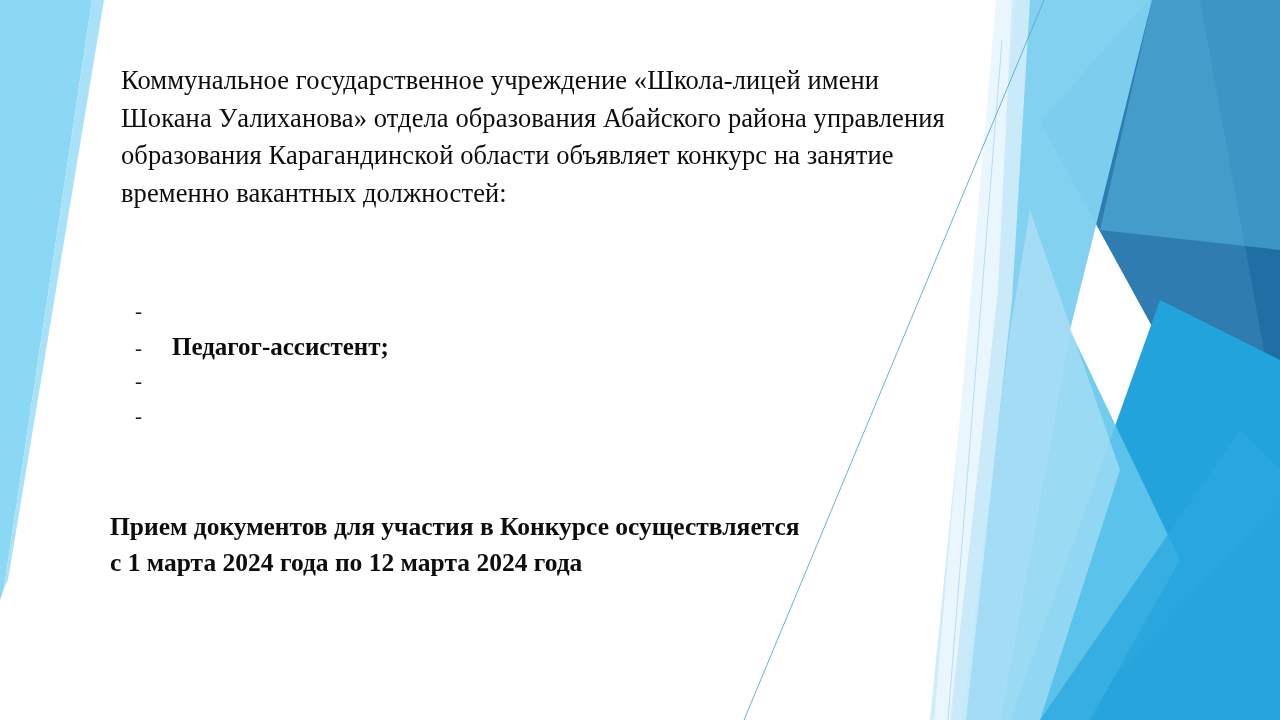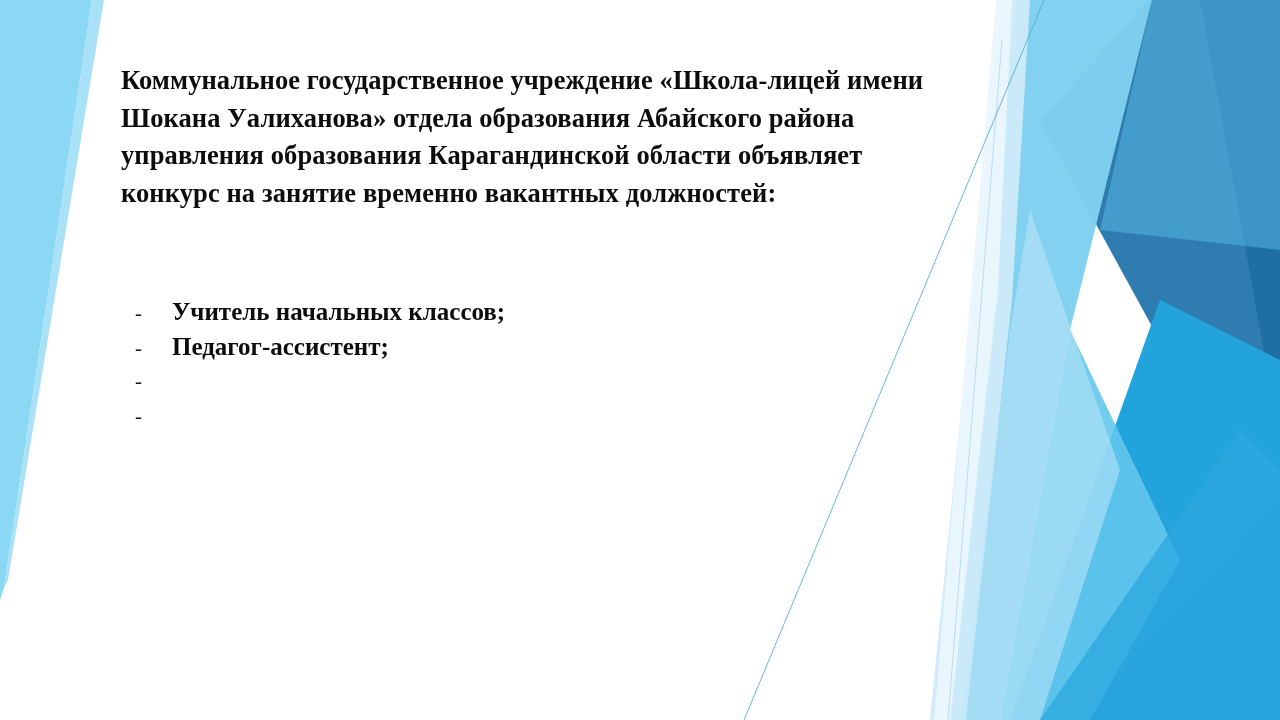--- a/index.html
+++ b/index.html
@@ -33,21 +33,21 @@
     inset: 0;
     z-index: 2;
   }
 
   .heading {
     position: absolute;
     left: 121px;
     top: 62px;
     width: 830px;
     font-size: 26.5px;
-    font-weight: bold;
+    font-weight: normal;
     line-height: 37.5px;
     color: #0d0d0d;
     letter-spacing: 0.1px;
   }
 
   .vacancy-list {
     position: absolute;
     left: 121px;
     top: 294px;
     width: 620px;
@@ -130,29 +130,32 @@
     <line x1="1002" y1="40" x2="948" y2="720" stroke="#6FB8D8" stroke-width="0.8" opacity="0.5"></line>
   </svg>
 
   <div id="content">
 
     <div class="heading">Коммунальное государственное учреждение «Школа-лицей имени Шокана Уалиханова» отдела образования Абайского района управления образования Карагандинской области объявляет конкурс на занятие временно вакантных должностей:</div>
 
     <ul class="vacancy-list">
       <li class="vacancy-item">
         <span class="vacancy-dash">-</span>
-        <span class="vacancy-label">Учитель начальных классов;</span>
       </li>
       <li class="vacancy-item">
         <span class="vacancy-dash">-</span>
         <span class="vacancy-label">Педагог-ассистент;</span>
       </li>
       <li class="vacancy-item">
         <span class="vacancy-dash">-</span>
       </li>
       <li class="vacancy-item">
         <span class="vacancy-dash">-</span>
       </li>
     </ul>
 
+    <div class="footer-note">
+      <div class="footer-line">Прием документов для участия в Конкурсе осуществляется</div>
+      <div class="footer-line">с 1 марта 2024 года по 12 марта 2024 года</div>
+    </div>
 
   </div>
 </div>
 
 </body></html>

